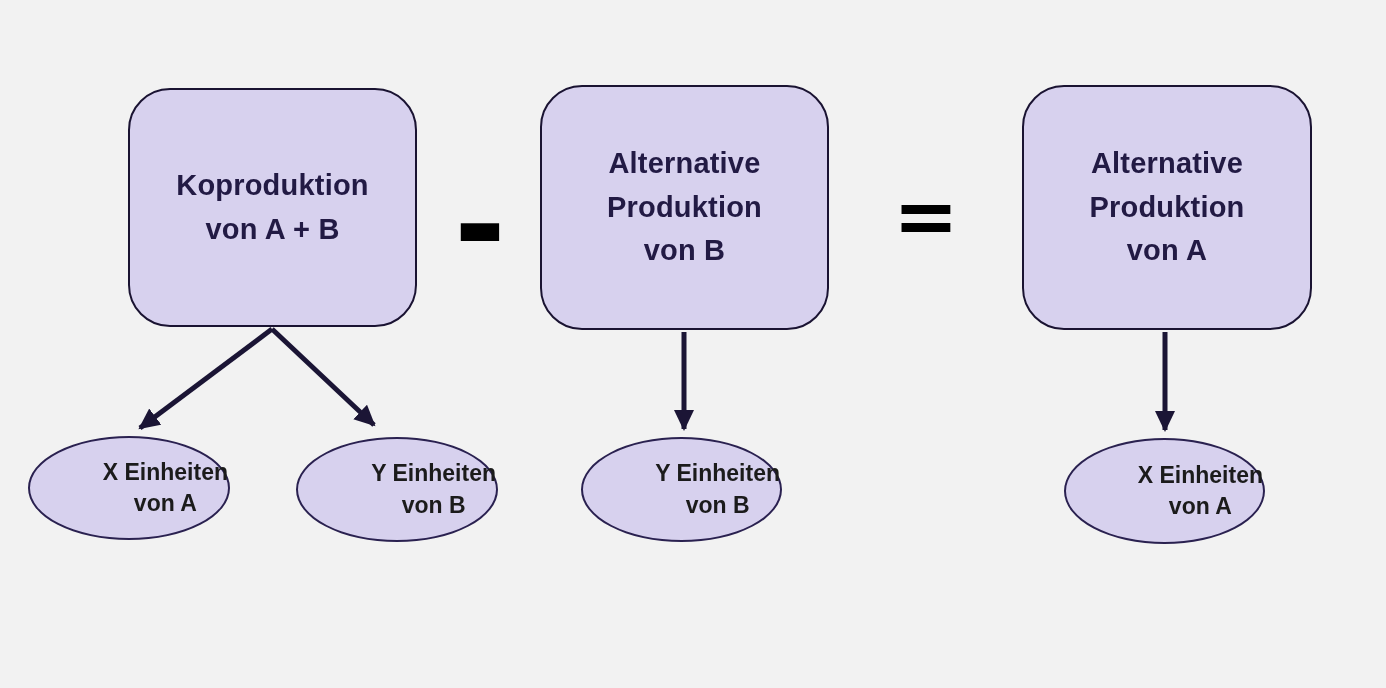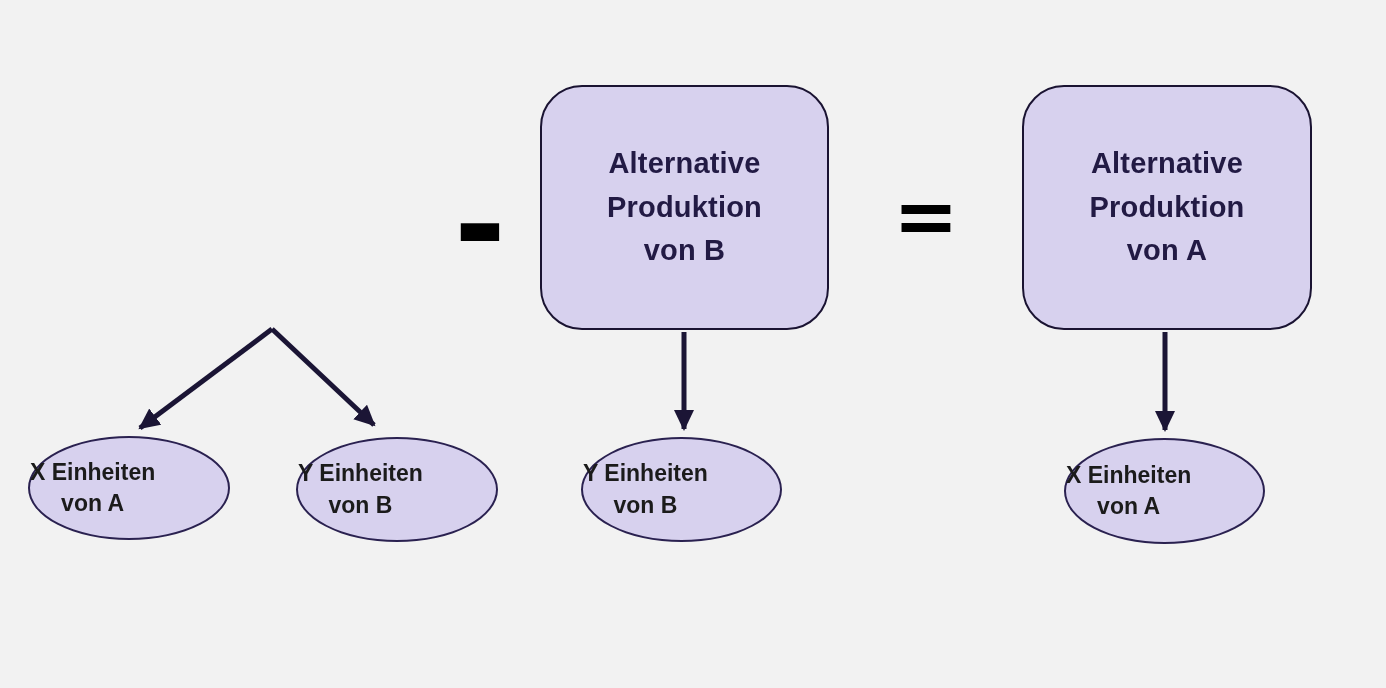--- a/index.html
+++ b/index.html
@@ -34,21 +34,21 @@
     white-space: pre-line;
     letter-spacing: 0.2px;
   }
   .node-ellipse {
     position: absolute;
     background: #d7d1ee;
     border: 2px solid #2a2150;
     border-radius: 50%;
     display: flex;
     align-items: center;
-    justify-content: flex-start;
+    justify-content: flex-end;
     text-align: center;
     box-sizing: border-box;
   }
   .node-ellipse .label {
     font-size: 23px;
     font-weight: 600;
     line-height: 1.35;
     color: #1b1b1b;
     white-space: pre-line;
   }
@@ -103,20 +103,24 @@
       <marker id="ah" markerUnits="userSpaceOnUse" markerWidth="24" markerHeight="22" refX="19" refY="10" orient="auto">
         <path d="M0,0 L21,10 L0,20 Z" fill="#1b1535"></path>
       </marker>
     </defs>
     <path d="M272,329 L140,428" stroke="#1b1535" stroke-width="5" fill="none" marker-end="url(#ah)"></path>
     <path d="M272,329 L374,425" stroke="#1b1535" stroke-width="5" fill="none" marker-end="url(#ah)"></path>
     <path d="M684,332 L684,429" stroke="#1b1535" stroke-width="5" fill="none" marker-end="url(#ah)"></path>
     <path d="M1165,332 L1165,430" stroke="#1b1535" stroke-width="5" fill="none" marker-end="url(#ah)"></path>
   </svg>
 
+  <div class="node-box" id="box-koproduktion">
+    <span class="label">Koproduktion
+von A + B</span>
+  </div>
 
   <div class="operator minus">-</div>
 
   <div class="node-box" id="box-alt-produktion-b">
     <span class="label">Alternative
 Produktion
 von B</span>
   </div>
 
   <div class="operator equals">=</div>

